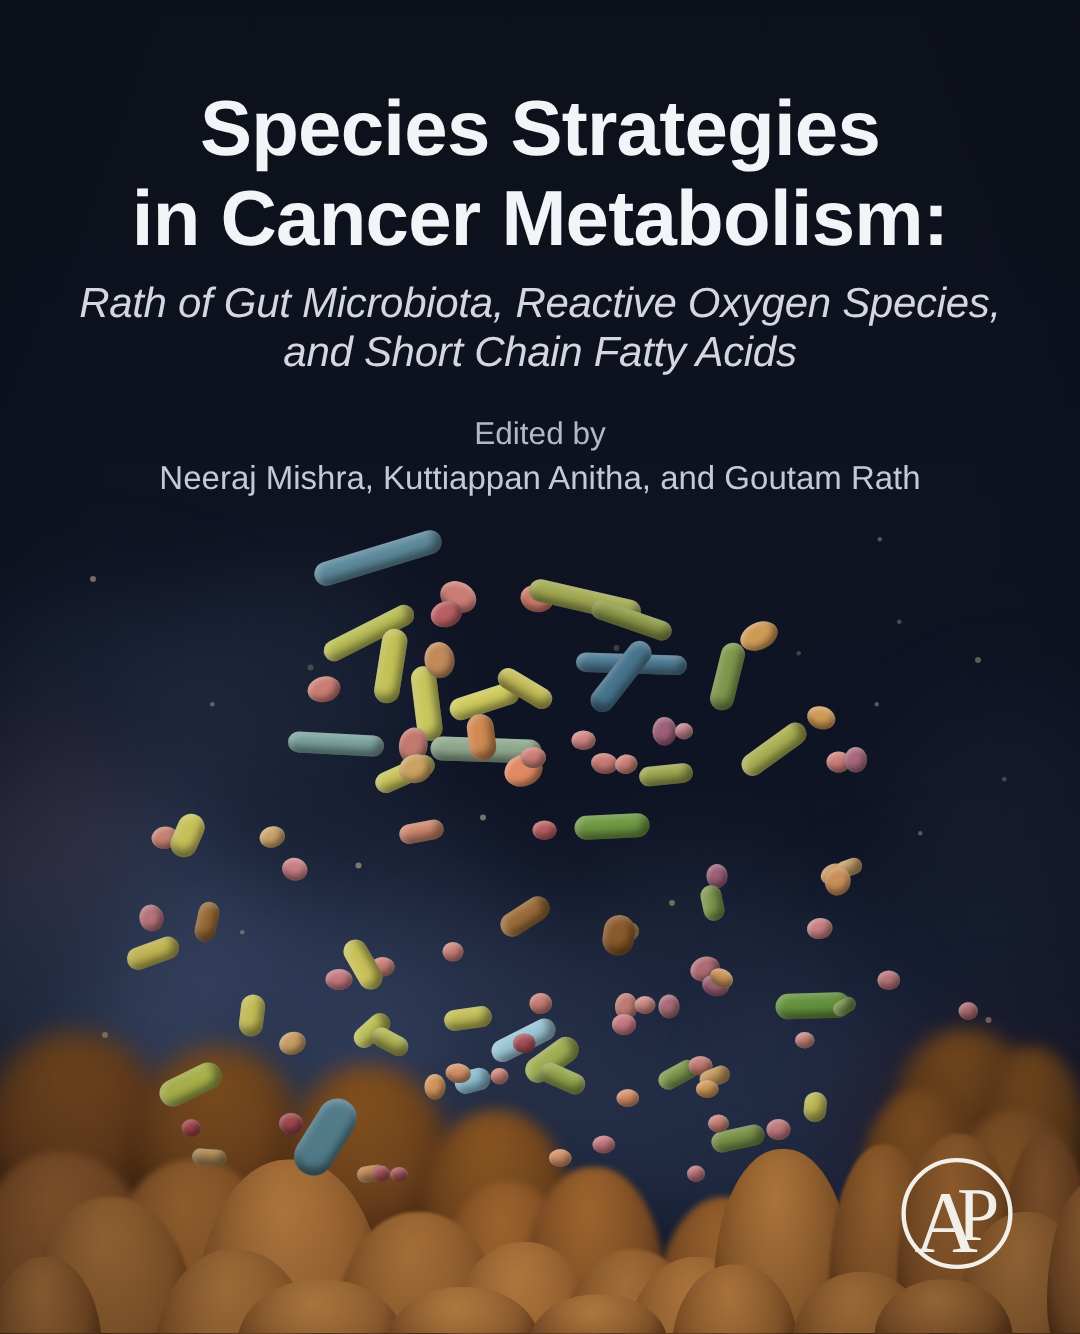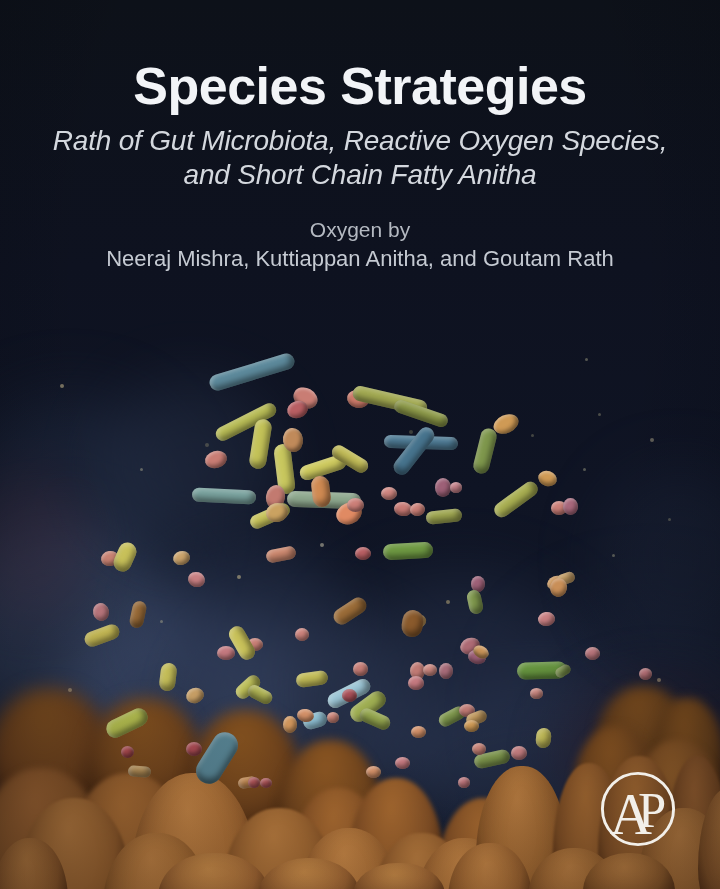--- a/index.html
+++ b/index.html
@@ -216,23 +216,24 @@
       <div class="shape speck" style="left: 657px; top: 678px; width: 4px; height: 4px; background: rgb(194, 171, 132);"></div>
       <div class="shape speck" style="left: 531px; top: 434px; width: 3px; height: 3px; background: rgb(111, 111, 92);"></div>
       <div class="shape speck" style="left: 160px; top: 620px; width: 3px; height: 3px; background: rgb(154, 154, 134);"></div>
       <div class="shape speck" style="left: 320px; top: 543px; width: 4px; height: 4px; background: rgb(197, 192, 165);"></div>
     </div>
 
   <div class="vignette"></div>
 
   <div class="text-block">
     <div class="title">Species Strategies</div>
+    <div class="title">in Cancer Metabolism:</div>
     <div class="subtitle">Rath of Gut Microbiota, Reactive Oxygen Species,</div>
-    <div class="subtitle" style="margin-top:0;">and Short Chain Fatty Anitha</div>
-    <div class="edited-by">Oxygen by</div>
+    <div class="subtitle" style="margin-top:0;">and Short Chain Fatty Acids</div>
+    <div class="edited-by">Edited by</div>
     <div class="editors">Neeraj Mishra, Kuttiappan Anitha, and Goutam Rath</div>
   </div>
 
   <svg class="ap-logo" viewBox="0 0 80 80" aria-hidden="true">
     <circle cx="40" cy="40" r="36.5" fill="none" stroke="#f2efe9" stroke-width="3"></circle>
     <text x="11" y="66" font-size="60" font-family="Liberation Serif, serif" fill="#f2efe9">A</text>
     <text x="40" y="58" font-size="52" font-family="Liberation Serif, serif" fill="#f2efe9">P</text>
   </svg>
 
 </div>

